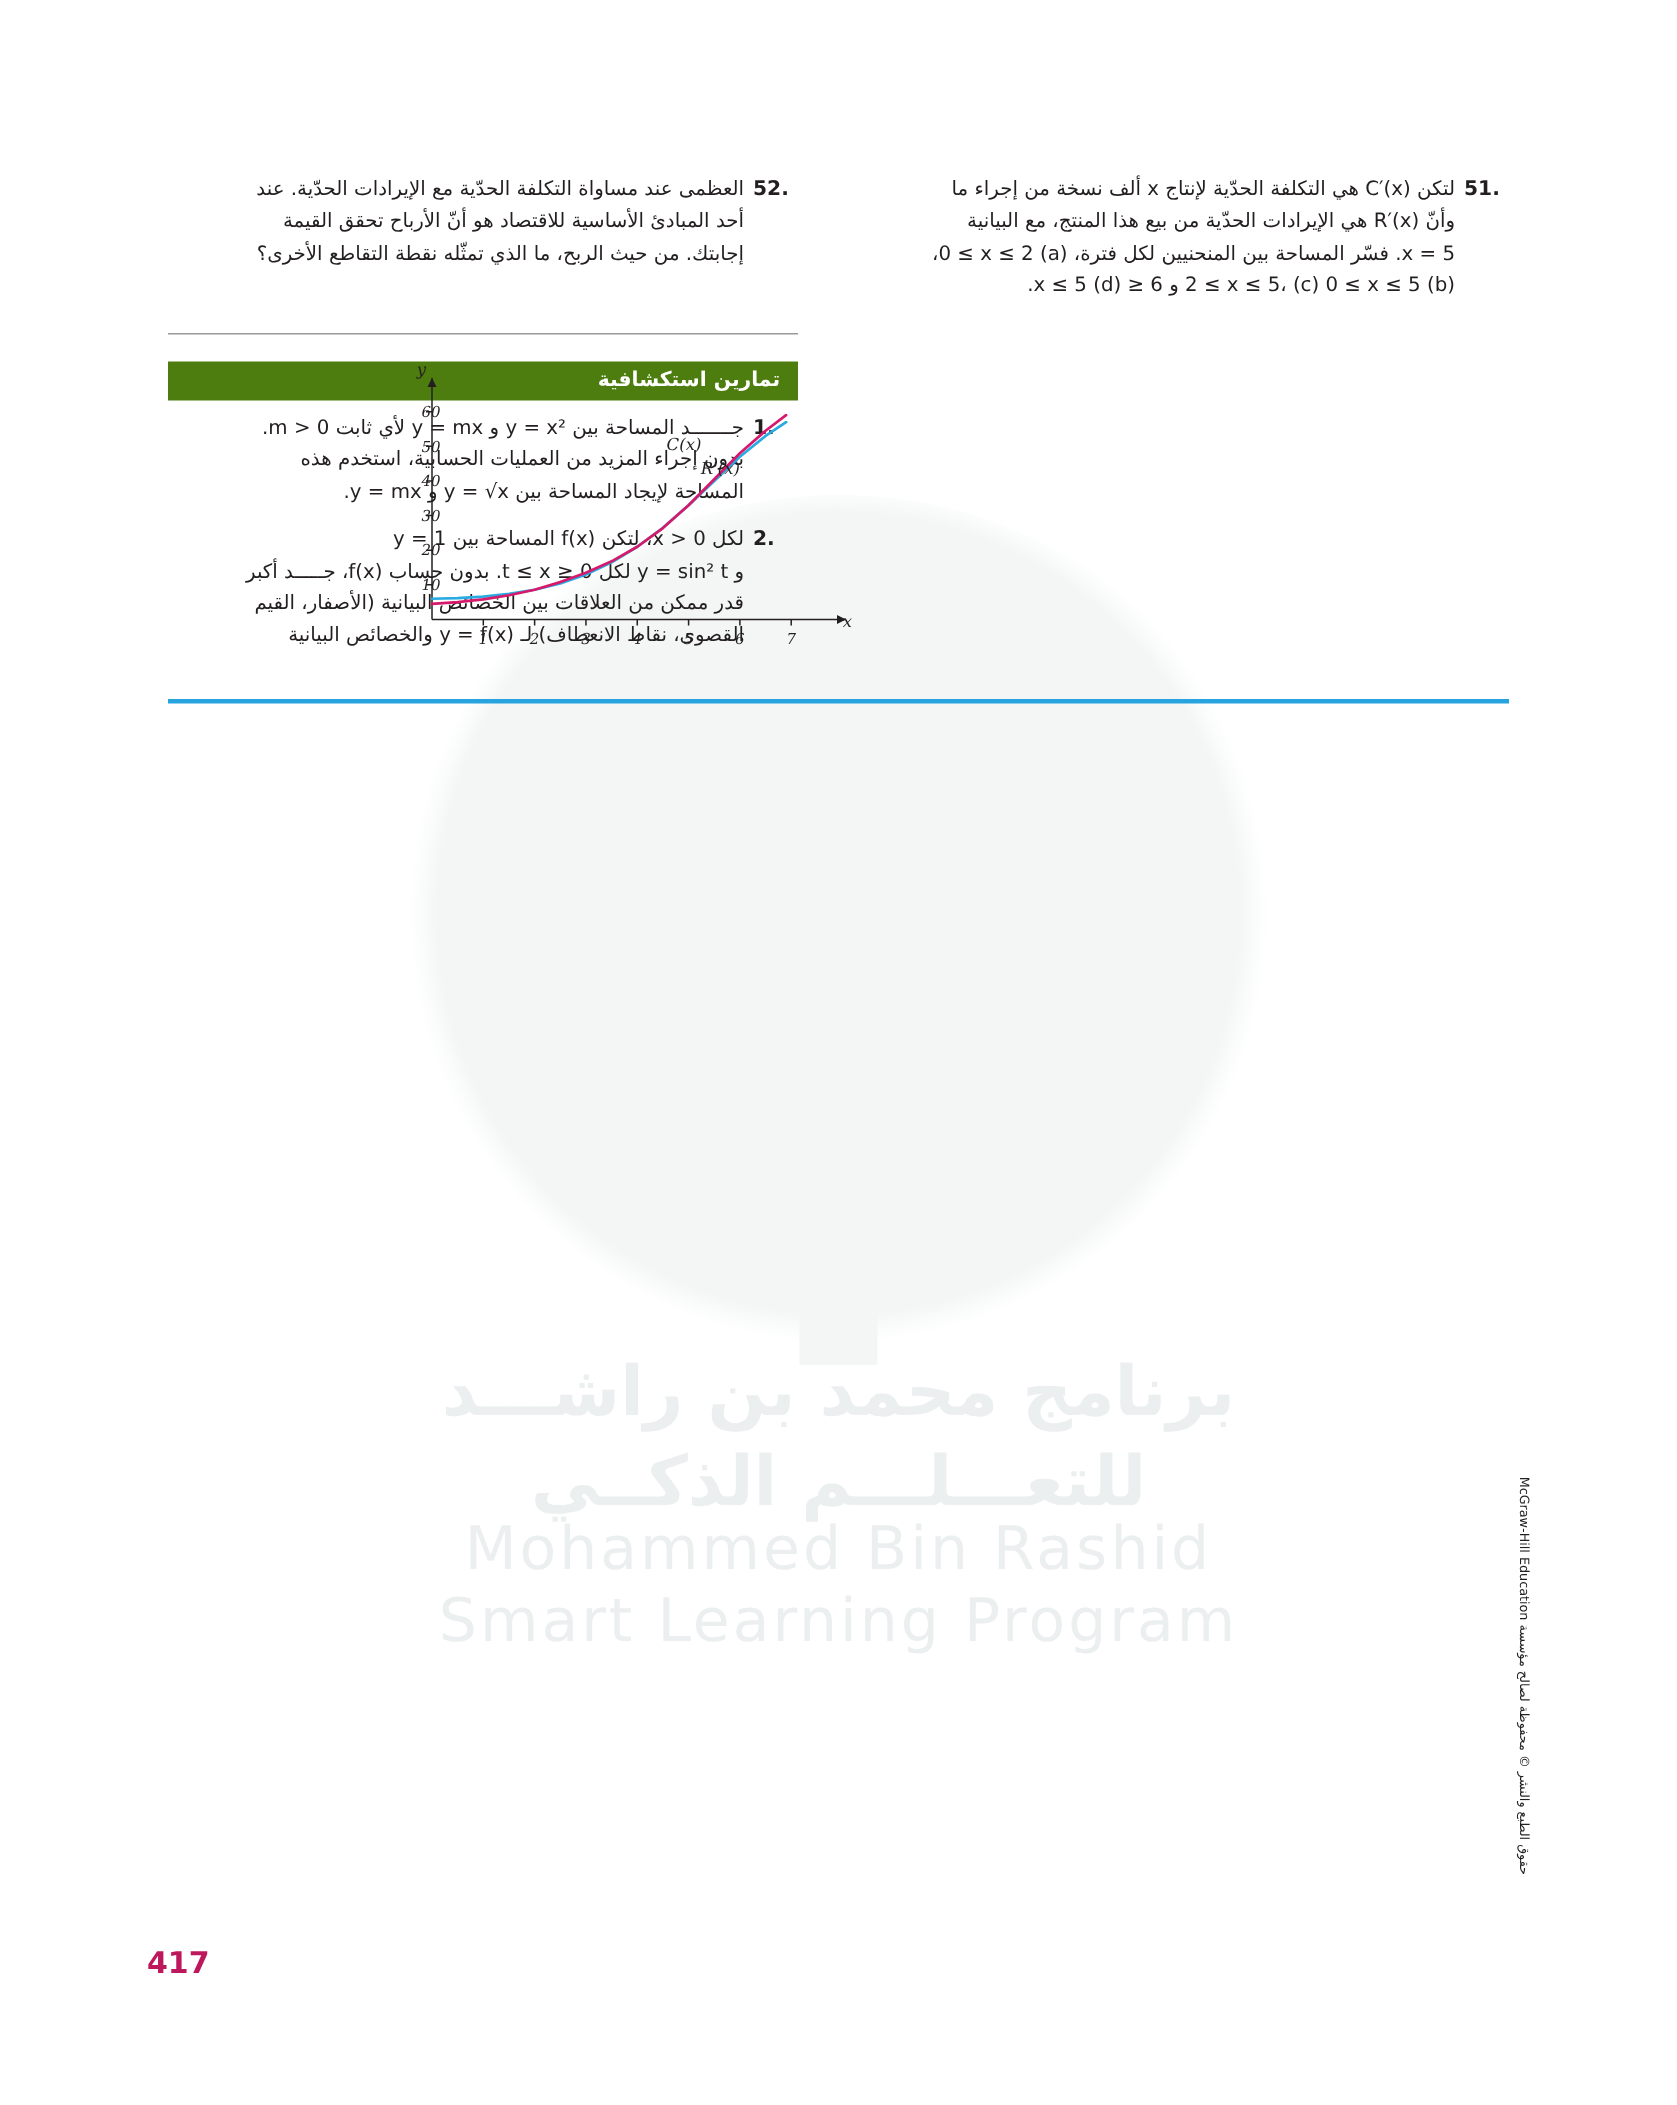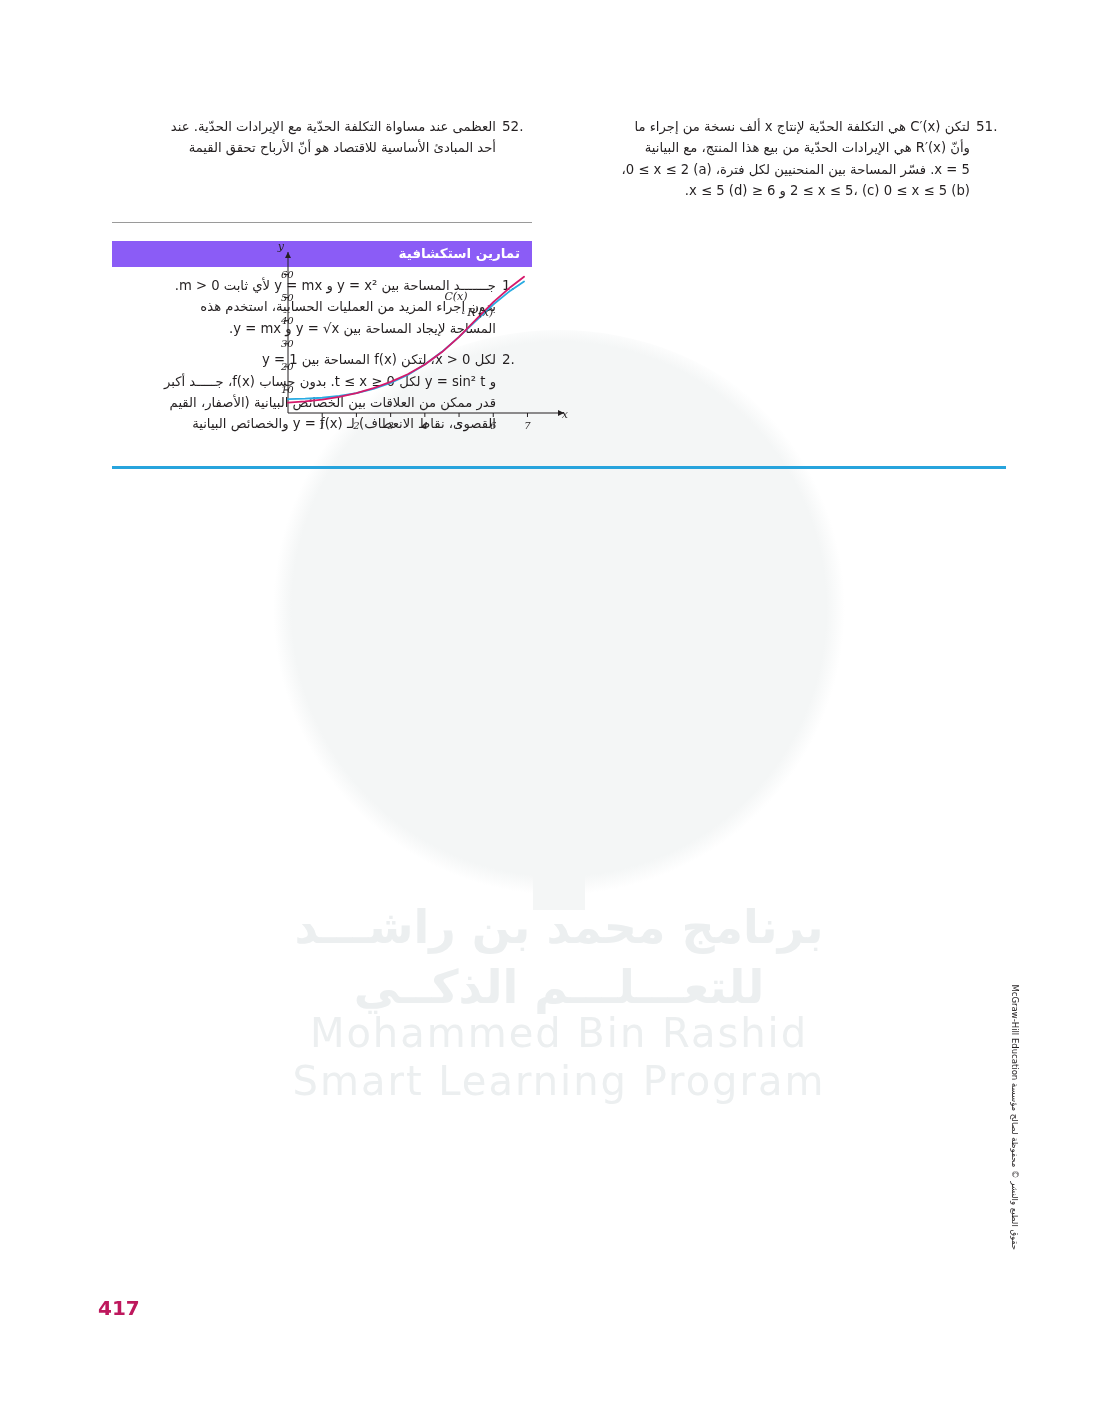--- a/index.html
+++ b/index.html
@@ -79,21 +79,21 @@
     z-index: 2;
   }
 
   .ex {
     display: flex;
     flex-direction: row;
     align-items: flex-start;
     margin-bottom: 10px;
   }
   .ex-num {
-    font-weight: normal;
+    font-weight: bold;
     font-size: 13.5px;
     line-height: 1.62;
     min-width: 30px;
     text-align: left;
     padding-left: 6px;
     direction: ltr;
   }
   .ex-body {
     flex: 1;
     font-size: 13.2px;
@@ -113,21 +113,21 @@
     z-index: 2;
   }
 
   
   .sec-head {
     position: absolute;
     left: 112px;
     top: 241px;
     width: 420px;
     height: 26px;
-    background: #8b5cf6;
+    background: #4d7c0f;
     color: #ffffff;
     z-index: 2;
   }
   .sec-head span {
     display: block;
     text-align: right;
     padding: 4px 12px 0 0;
     font-size: 13.5px;
     font-weight: bold;
   }
@@ -204,20 +204,21 @@
       </div>
     </div>
   </div>
 
   <div class="col-left">
     <div class="ex">
       <div class="ex-num">52.</div>
       <div class="ex-body">
         <div>العظمى عند مساواة التكلفة الحدّية مع الإيرادات الحدّية. عند</div>
         <div>أحد المبادئ الأساسية للاقتصاد هو أنّ الأرباح تحقق القيمة</div>
+        <div>إجابتك. من حيث الربح، ما الذي تمثّله نقطة التقاطع الأخرى؟</div>
       </div>
     </div>
   </div>
 
   <div class="hr-thin"></div>
 
   <div class="sec-head">
     <span>تمارين استكشافية</span>
   </div>
 

